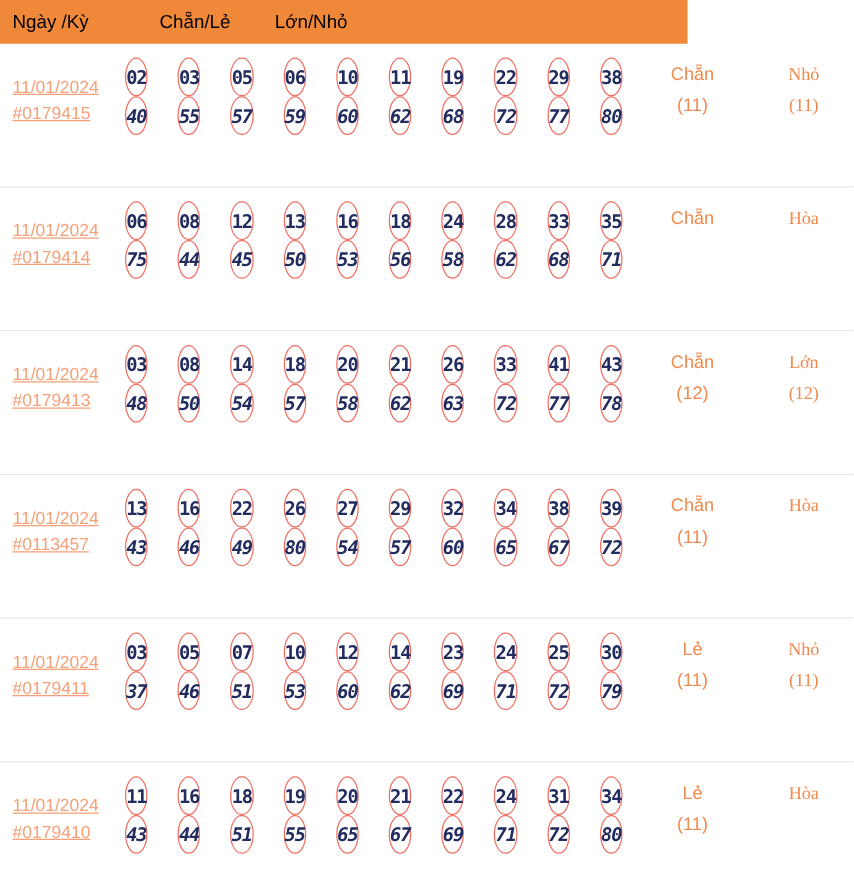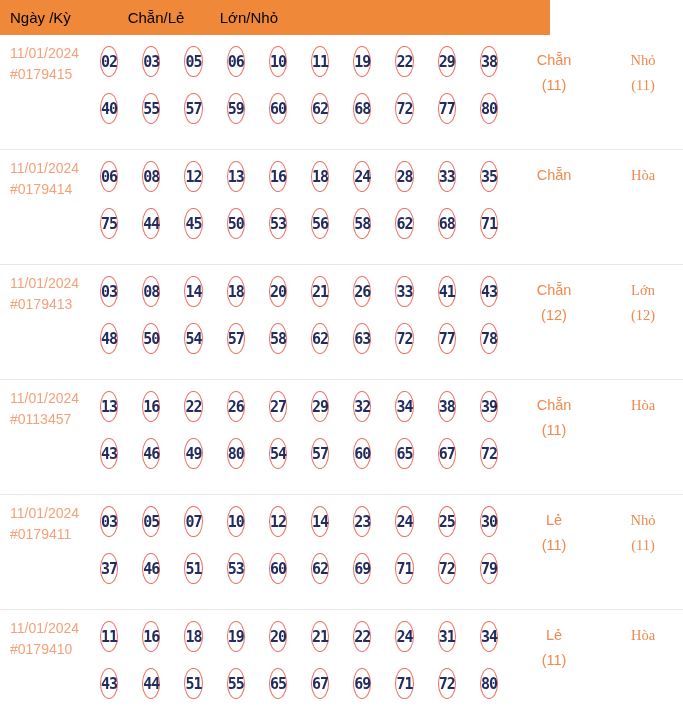--- a/index.html
+++ b/index.html
@@ -43,31 +43,32 @@
   
   .tbody { flex: 1; display: flex; flex-direction: column; }
   .row {
     flex: 0 0 115px;
     display: flex;
     border-bottom: 1px solid var(--separator);
   }
   .row:last-child { flex: 1 1 auto; border-bottom: none; }
   .cell-date {
     width: 100px;
-    padding: 8px 0 0 10px;
+    padding: 24px 0 0 10px;
     color: var(--date-color);
     font-size: 14px;
     line-height: 21px;
+    text-decoration: underline;
   }
   .cell-numbers {
     width: 398px;
     padding-top: 11px;
   }
   .num-line { display: flex; gap: 24px; }
-  .num-line + .num-line { margin-top: 16px; }
+  .num-line + .num-line { margin-top: 0; font-style: italic; }
   .ball {
     width: 31px;
     height: 31px;
     border: 1.5px solid var(--ball-border);
     border-radius: 50%;
     display: inline-flex;
     align-items: center;
     justify-content: center;
     font-family: "DejaVu Sans Mono", monospace;
     font-weight: bold;

